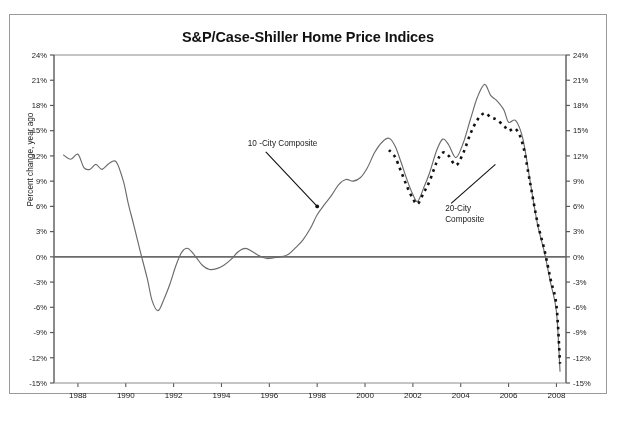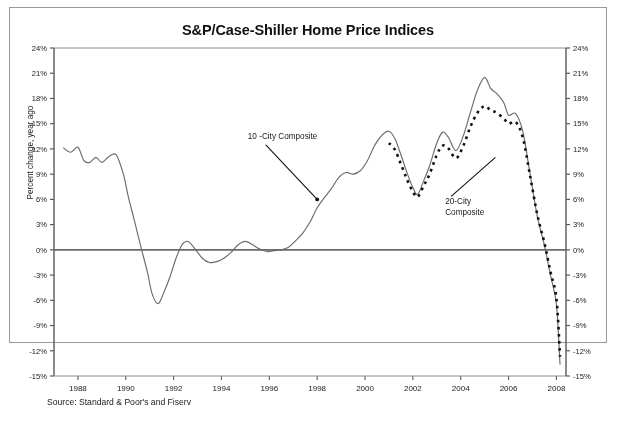--- a/index.html
+++ b/index.html
@@ -9,23 +9,23 @@
   }
   body {
     width: 620px;
     height: 424px;
     font-family: "Liberation Sans", sans-serif;
     overflow: hidden;
   }
   #figure {
     position: absolute;
     left: 9px;
-    top: 7px;
+    top: 14px;
     width: 598px;
-    height: 336px;
+    height: 380px;
     border: 1px solid #9a9a9a;
     box-sizing: border-box;
     background: #ffffff;
   }
   #chart-title {
     position: absolute;
     left: 0;
     top: 14px;
     width: 100%;
     text-align: center;
@@ -183,14 +183,13 @@
     <g id="annot-group">
         <text x="237.7943925233615" y="130.83076923076925" text-anchor="start" class="annot-text">10 -City Composite</text>
         <line x1="255.7943925233615" y1="136.83076923076925" x2="307.17757009345684" y2="191.3846153846154" stroke="#111111" stroke-width="1.1"></line>
         <circle cx="307.17757009345684" cy="191.3846153846154" r="1.9" fill="#111111"></circle>
         <text x="435.1775700934541" y="196.43076923076927" text-anchor="start" class="annot-text">20-City</text>
         <text x="435.1775700934541" y="207.43076923076927" text-anchor="start" class="annot-text">Composite</text>
         <line x1="441.1775700934541" y1="188.43076923076927" x2="485.42056074766276" y2="149.33333333333334" stroke="#111111" stroke-width="1.1"></line>
       </g>
   </svg>
 
-  <div id="source">Source: Standard &amp; Poor's and Fiserv</div>
 </div>
 
 </body></html>

